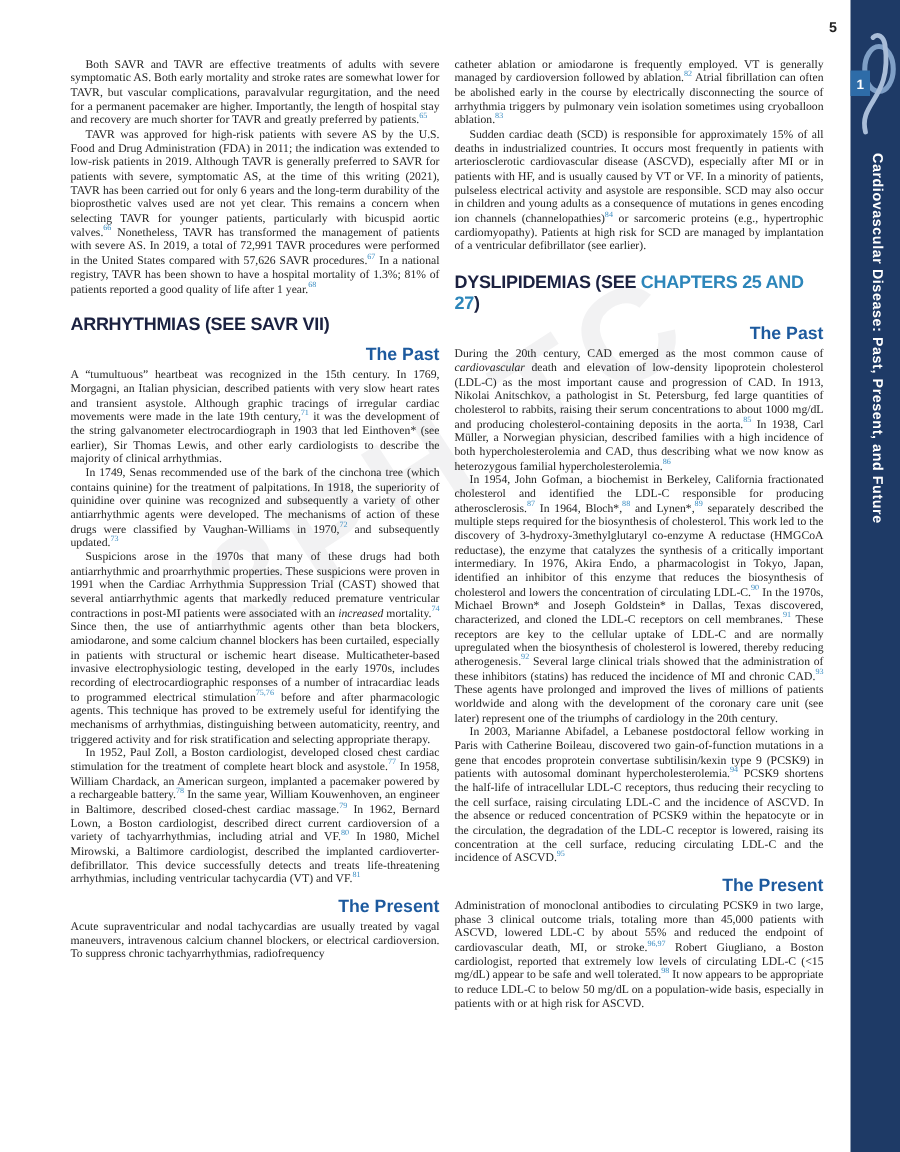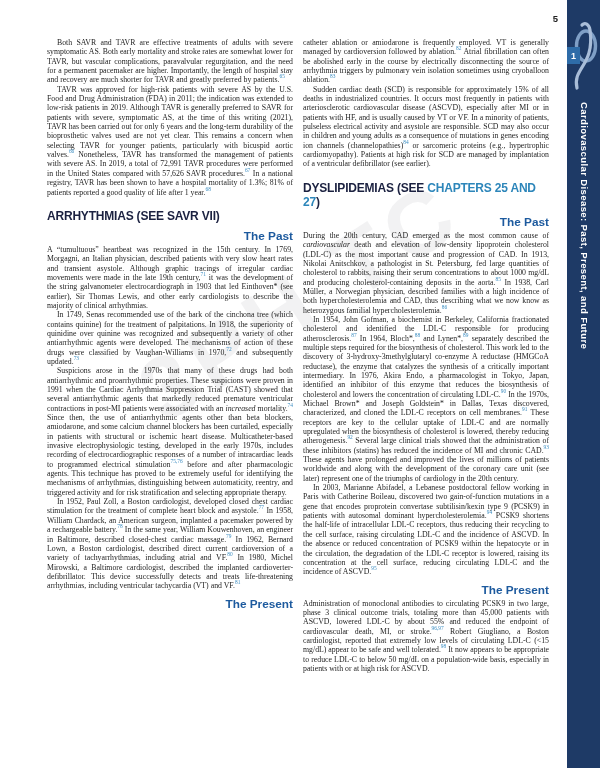--- a/index.html
+++ b/index.html
@@ -43,20 +43,21 @@
   <div id="col-left" class="col">
       <p class="indent">Both SAVR and TAVR are effective treatments of adults with severe symptomatic AS. Both early mortality and stroke rates are somewhat lower for TAVR, but vascular complications, paravalvular regurgitation, and the need for a permanent pacemaker are higher. Importantly, the length of hospital stay and recovery are much shorter for TAVR and greatly preferred by patients.<sup class="ref">65</sup></p>
       <p class="indent">TAVR was approved for high-risk patients with severe AS by the U.S. Food and Drug Administration (FDA) in 2011; the indication was extended to low-risk patients in 2019. Although TAVR is generally preferred to SAVR for patients with severe, symptomatic AS, at the time of this writing (2021), TAVR has been carried out for only 6 years and the long-term durability of the bioprosthetic valves used are not yet clear. This remains a concern when selecting TAVR for younger patients, particularly with bicuspid aortic valves.<sup class="ref">66</sup> Nonetheless, TAVR has transformed the management of patients with severe AS. In 2019, a total of 72,991 TAVR procedures were performed in the United States compared with 57,626 SAVR procedures.<sup class="ref">67</sup> In a national registry, TAVR has been shown to have a hospital mortality of 1.3%; 81% of patients reported a good quality of life after 1 year.<sup class="ref">68</sup></p>
       <div class="h1">ARRHYTHMIAS (SEE SAVR VII)</div>
       <div class="h2">The Past</div>
       <p>A “tumultuous” heartbeat was recognized in the 15th century. In 1769, Morgagni, an Italian physician, described patients with very slow heart rates and transient asystole. Although graphic tracings of irregular cardiac movements were made in the late 19th century,<sup class="ref">71</sup> it was the development of the string galvanometer electrocardiograph in 1903 that led Einthoven* (see earlier), Sir Thomas Lewis, and other early cardiologists to describe the majority of clinical arrhythmias.</p>
       <p class="indent">In 1749, Senas recommended use of the bark of the cinchona tree (which contains quinine) for the treatment of palpitations. In 1918, the superiority of quinidine over quinine was recognized and subsequently a variety of other antiarrhythmic agents were developed. The mechanisms of action of these drugs were classified by Vaughan-Williams in 1970,<sup class="ref">72</sup> and subsequently updated.<sup class="ref">73</sup></p>
       <p class="indent">Suspicions arose in the 1970s that many of these drugs had both antiarrhythmic and proarrhythmic properties. These suspicions were proven in 1991 when the Cardiac Arrhythmia Suppression Trial (CAST) showed that several antiarrhythmic agents that markedly reduced premature ventricular contractions in post-MI patients were associated with an <i>increased</i> mortality.<sup class="ref">74</sup> Since then, the use of antiarrhythmic agents other than beta blockers, amiodarone, and some calcium channel blockers has been curtailed, especially in patients with structural or ischemic heart disease. Multicatheter-based invasive electrophysiologic testing, developed in the early 1970s, includes recording of electrocardiographic responses of a number of intracardiac leads to programmed electrical stimulation<sup class="ref">75,76</sup> before and after pharmacologic agents. This technique has proved to be extremely useful for identifying the mechanisms of arrhythmias, distinguishing between automaticity, reentry, and triggered activity and for risk stratification and selecting appropriate therapy.</p>
       <p class="indent">In 1952, Paul Zoll, a Boston cardiologist, developed closed chest cardiac stimulation for the treatment of complete heart block and asystole.<sup class="ref">77</sup> In 1958, William Chardack, an American surgeon, implanted a pacemaker powered by a rechargeable battery.<sup class="ref">78</sup> In the same year, William Kouwenhoven, an engineer in Baltimore, described closed-chest cardiac massage.<sup class="ref">79</sup> In 1962, Bernard Lown, a Boston cardiologist, described direct current cardioversion of a variety of tachyarrhythmias, including atrial and VF.<sup class="ref">80</sup> In 1980, Michel Mirowski, a Baltimore cardiologist, described the implanted cardioverter-defibrillator. This device successfully detects and treats life-threatening arrhythmias, including ventricular tachycardia (VT) and VF.<sup class="ref">81</sup></p>
       <div class="h2">The Present</div>
+      <p>Acute supraventricular and nodal tachycardias are usually treated by vagal maneuvers, intravenous calcium channel blockers, or electrical cardioversion. To suppress chronic tachyarrhythmias, radiofrequency</p>
     </div>
   <div id="col-right" class="col">
       <p>catheter ablation or amiodarone is frequently employed. VT is generally managed by cardioversion followed by ablation.<sup class="ref">82</sup> Atrial fibrillation can often be abolished early in the course by electrically disconnecting the source of arrhythmia triggers by pulmonary vein isolation sometimes using cryoballoon ablation.<sup class="ref">83</sup></p>
       <p class="indent">Sudden cardiac death (SCD) is responsible for approximately 15% of all deaths in industrialized countries. It occurs most frequently in patients with arteriosclerotic cardiovascular disease (ASCVD), especially after MI or in patients with HF, and is usually caused by VT or VF. In a minority of patients, pulseless electrical activity and asystole are responsible. SCD may also occur in children and young adults as a consequence of mutations in genes encoding ion channels (channelopathies)<sup class="ref">84</sup> or sarcomeric proteins (e.g., hypertrophic cardiomyopathy). Patients at high risk for SCD are managed by implantation of a ventricular defibrillator (see earlier).</p>
       <div class="h1">DYSLIPIDEMIAS (SEE <span class="chap-link">CHAPTERS 25 AND 27</span>)</div>
       <div class="h2">The Past</div>
       <p>During the 20th century, CAD emerged as the most common cause of <i>cardiovascular</i> death and elevation of low-density lipoprotein cholesterol (LDL-C) as the most important cause and progression of CAD. In 1913, Nikolai Anitschkov, a pathologist in St. Petersburg, fed large quantities of cholesterol to rabbits, raising their serum concentrations to about 1000 mg/dL and producing cholesterol-containing deposits in the aorta.<sup class="ref">85</sup> In 1938, Carl Müller, a Norwegian physician, described families with a high incidence of both hypercholesterolemia and CAD, thus describing what we now know as heterozygous familial hypercholesterolemia.<sup class="ref">86</sup></p>
       <p class="indent">In 1954, John Gofman, a biochemist in Berkeley, California fractionated cholesterol and identified the LDL-C responsible for producing atherosclerosis.<sup class="ref">87</sup> In 1964, Bloch*,<sup class="ref">88</sup> and Lynen*,<sup class="ref">89</sup> separately described the multiple steps required for the biosynthesis of cholesterol. This work led to the discovery of 3-hydroxy-3methylglutaryl co-enzyme A reductase (HMGCoA reductase), the enzyme that catalyzes the synthesis of a critically important intermediary. In 1976, Akira Endo, a pharmacologist in Tokyo, Japan, identified an inhibitor of this enzyme that reduces the biosynthesis of cholesterol and lowers the concentration of circulating LDL-C.<sup class="ref">90</sup> In the 1970s, Michael Brown* and Joseph Goldstein* in Dallas, Texas discovered, characterized, and cloned the LDL-C receptors on cell membranes.<sup class="ref">91</sup> These receptors are key to the cellular uptake of LDL-C and are normally upregulated when the biosynthesis of cholesterol is lowered, thereby reducing atherogenesis.<sup class="ref">92</sup> Several large clinical trials showed that the administration of these inhibitors (statins) has reduced the incidence of MI and chronic CAD.<sup class="ref">93</sup> These agents have prolonged and improved the lives of millions of patients worldwide and along with the development of the coronary care unit (see later) represent one of the triumphs of cardiology in the 20th century.</p>
       <p class="indent">In 2003, Marianne Abifadel, a Lebanese postdoctoral fellow working in Paris with Catherine Boileau, discovered two gain-of-function mutations in a gene that encodes proprotein convertase subtilisin/kexin type 9 (PCSK9) in patients with autosomal dominant hypercholesterolemia.<sup class="ref">94</sup> PCSK9 shortens the half-life of intracellular LDL-C receptors, thus reducing their recycling to the cell surface, raising circulating LDL-C and the incidence of ASCVD. In the absence or reduced concentration of PCSK9 within the hepatocyte or in the circulation, the degradation of the LDL-C receptor is lowered, raising its concentration at the cell surface, reducing circulating LDL-C and the incidence of ASCVD.<sup class="ref">95</sup></p>
       <div class="h2">The Present</div>

